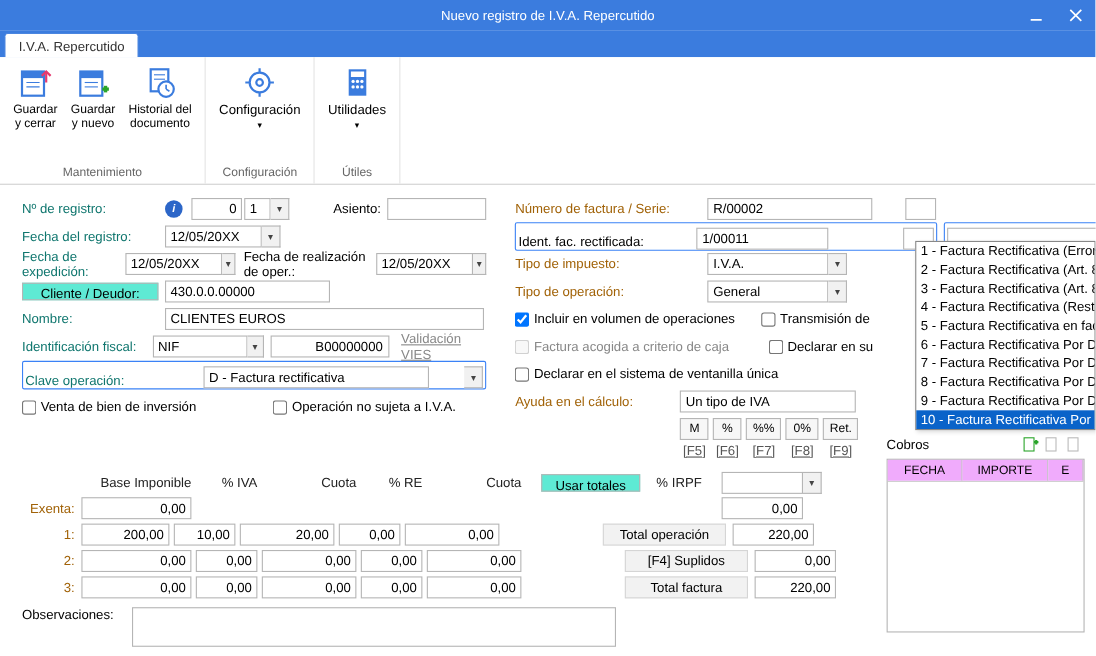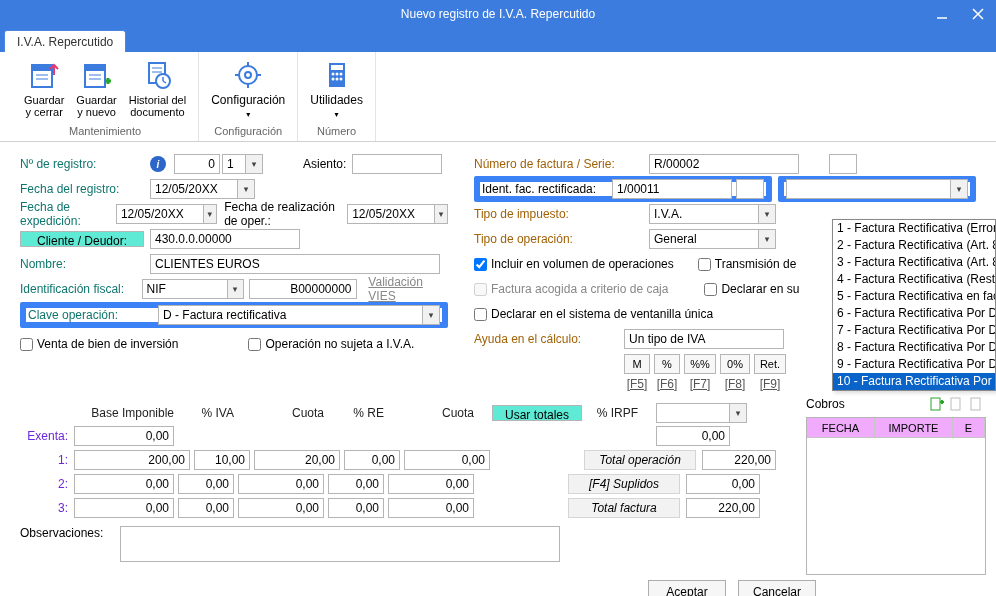--- a/index.html
+++ b/index.html
@@ -10,21 +10,21 @@
 .titlebar .title { font-size: 12px; }
 .titlebar .win-controls { position: absolute; right: 0; top: 0; display: flex; }
 .titlebar .win-btn { width: 36px; height: 28px; display: flex; align-items: center; justify-content: center; font-size: 15px; }
 .titlebar .win-btn svg { width:12px; height:12px; }
 
 
 .tabstrip { background: #3B7CDE; height: 24px; display: flex; align-items: flex-end; padding-left: 4px; }
 .tab { background: #fff; color: #333; height: 22px; padding: 3px 12px; border-top-left-radius: 3px; border-top-right-radius: 3px; display: flex; align-items: center; border: 1px solid #4a85df; border-bottom: none; }
 
 
-.ribbon { background: #fff; border-bottom: 1px solid #d0d0d0; height: 90px; display: flex; padding-left: 12px; }
+.ribbon { background: #fff; border-bottom: 1px solid #d0d0d0; height: 116px; display: flex; }
 .rgroup { display: flex; flex-direction: column; align-items: center; padding: 4px 6px; border-right: 1px solid #e4e4e4; }
 .rgroup-body { display: flex; flex: 1; align-items: flex-start; }
 .rbtn { display: flex; flex-direction: column; align-items: center; padding: 2px 6px; cursor: pointer; }
 .rbtn .ricon { width: 34px; height: 34px; display: flex; align-items: center; justify-content: center; }
 .rbtn .rlabel { text-align: center; font-size: 11px; line-height: 1.1; margin-top: 2px; min-height: 26px;}
 .rgroup-title { font-size: 11px; color: #666; padding-top: 2px; }
 
 
 .form-area { padding: 10px 20px; position: relative; }
 .cols { display: flex; gap: 26px; }
@@ -36,29 +36,29 @@
   height: 20px; border: 1px solid #b5b5b5; padding: 1px 4px; background: #fff; font-size: 12px;
 }
 input.num { text-align: right; }
 .date { width: 88px; }
 .drop-btn { width: 17px; height: 20px; border: 1px solid #b5b5b5; border-left: none; background: #f1f1f1; display: inline-flex; align-items: center; justify-content: center; font-size: 9px; color: #444;}
 .chk { display: flex; align-items: center; gap: 4px; font-size: 12px; }
 .chk input { width: 13px; height: 13px; }
 .btn-raised { border: 1px solid #b5b5b5; background: #5eead4; padding: 2px 6px; height: 16px; }
 .info-badge { width:16px;height:16px;border-radius:50%;background:#2c66c8;color:#fff;display:inline-flex;align-items:center;justify-content:center;font-size:10px;font-weight:bold; font-style: italic;}
 
-.hlblue { border: 6px solid #3b82f6; border-radius: 2px; padding: 0px 2px; display:flex; align-items:center;}
+.hlblue { border: 1px solid #3b82f6; border-radius: 2px; padding: 0px 2px; display:flex; align-items:flex-end;gap:32px;}
 
 
 .grid-sec { margin-top: 10px; }
 .grid-hdr { display: flex; align-items: center; height: 22px; }
 .grid-hdr .gh { text-align: right; font-size: 12px; color: #222; }
 .grid-row { display: flex; align-items: center; height: 24px; }
-.grid-row .rl { text-align: right; font-size: 12px; color:#6d28d9; padding-right:6px;}
-.tot-lbl { background:#f2f2f2; border:1px solid #d5d5d5; height:20px; display:flex;align-items:center;justify-content:center;font-style:italic; }
+.grid-row .rl { text-align: right; font-size: 12px; color:#a16207; padding-right:6px;}
+.tot-lbl { background:#f2f2f2; border:1px solid #d5d5d5; height:20px; display:flex;align-items:center;justify-content:center; }
 
 
 .hbtn { width:26px;height:20px;border:1px solid #b5b5b5;background:#f7f7f7;display:inline-flex;align-items:center;justify-content:center;font-size:11px; }
 
 
 .cobros-panel { position:absolute; right:10px; top:395px; width:180px; }
 .cobros-head { display:flex; align-items:center; gap:2px; margin-bottom:4px;}
 .cobros-grid { border:1px solid #b5b5b5; height:158px; background:#fff; }
 .cobros-grid-hdr { display:flex; border-bottom:1px solid #c5c5c5; height:20px; }
 .cobros-grid-hdr .ch { border-right:1px solid #c5c5c5; display:flex;align-items:center;justify-content:center;font-size:11px; background:#f0abfc;}
@@ -174,21 +174,21 @@
               <circle cx="16" cy="15" r="1.5" fill="#fff"></circle>
               <circle cx="20" cy="15" r="1.5" fill="#fff"></circle>
               <circle cx="12" cy="20" r="1.5" fill="#fff"></circle>
               <circle cx="16" cy="20" r="1.5" fill="#fff"></circle>
               <circle cx="20" cy="20" r="1.5" fill="#fff"></circle>
             </svg>
         </div>
         <div class="rlabel"><span>Utilidades</span><br><span style="font-size:8px">▾</span></div>
       </div>
     </div>
-    <div class="rgroup-title">Número</div>
+    <div class="rgroup-title">Útiles</div>
   </div>
 </div>
 
 <div class="form-area">
 <div class="cols">
 
   <div class="col">
     <div class="row">
       <span class="lbl">Nº de registro:</span>
       <span class="info-badge">i</span>
@@ -350,21 +350,21 @@
     <input class="num" style="width: 100px;" value="0,00">
     <span style="width:60px"></span>
         <span style="width:90px"></span>
         <span style="width:60px"></span>
         <span style="width:90px"></span>
     <span style="width:182px"></span>
     <input class="num" style="width: 74px;" value="0,00">
   </div>
   <div class="grid-row">
     <span class="rl" style="width:54px">1:</span>
-    <input class="num" style="width: 116px; margin-right: 4px;" value="200,00">
+    <input class="num" style="width: 80px; margin-right: 4px;" value="200,00">
     <input class="num" style="width: 56px; margin-right: 4px;" value="10,00">
     <input class="num" style="width: 86px; margin-right: 4px;" value="20,00">
     <input class="num" style="width: 56px; margin-right: 4px;" value="0,00">
     <input class="num" style="width: 86px;" value="0,00">
     <span style="flex:0 0 94px"></span>
     <span class="tot-lbl" style="width:112px">Total operación</span>
     <span style="width:6px"></span>
     <input class="num" style="width: 74px;" value="220,00">
   </div>
   <div class="grid-row">

